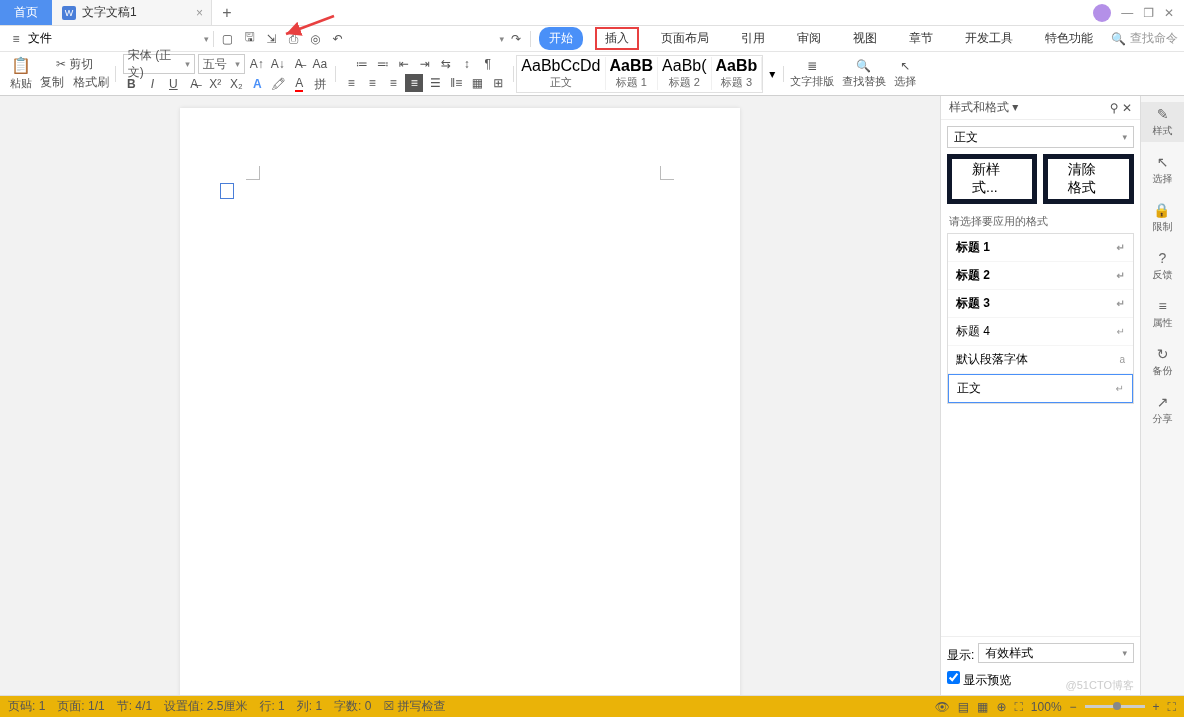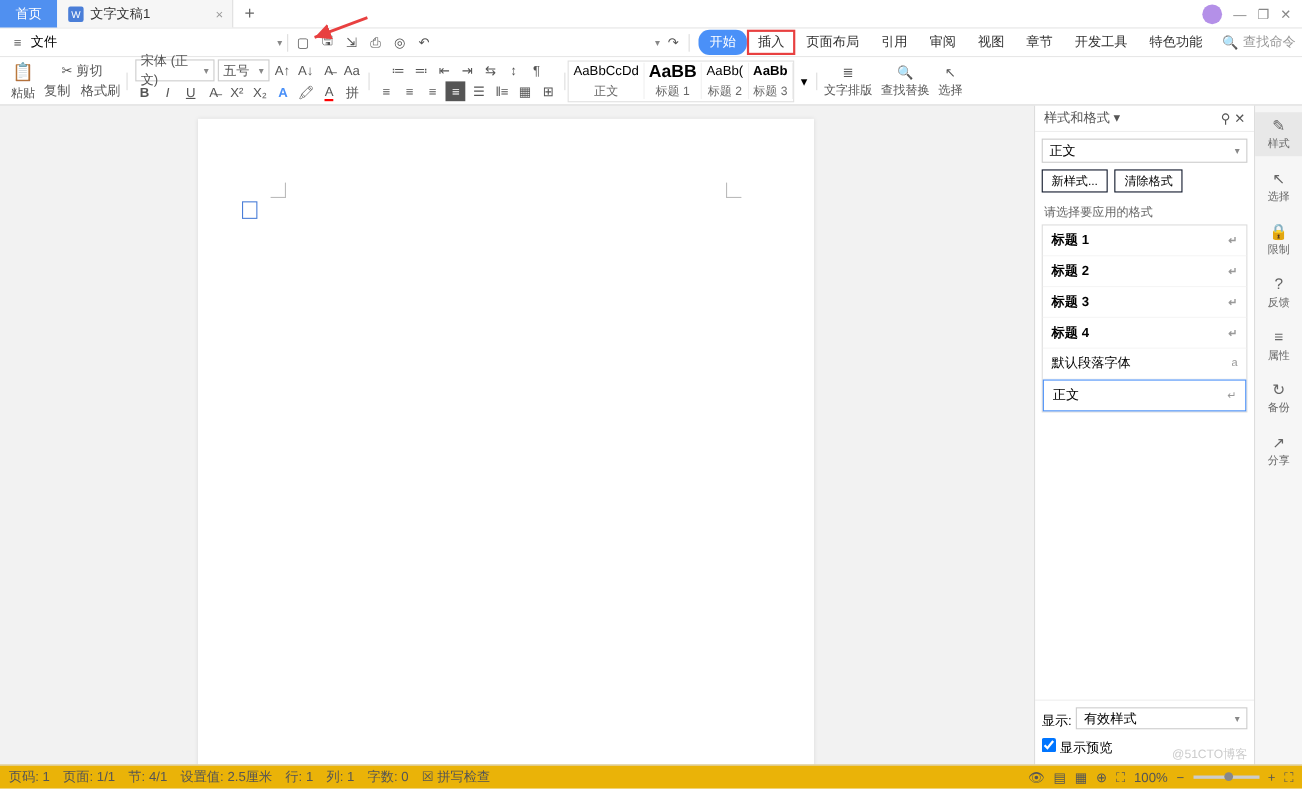--- a/index.html
+++ b/index.html
@@ -9,59 +9,59 @@
 .tab.home{background:#5090f0;color:#fff;padding:0 14px;}
 .tab.doc{background:#f6f6f6;border-right:1px solid #e0e0e0;min-width:160px;position:relative;}
 .tab.doc .x{position:absolute;right:8px;color:#999;}
 .doc-icn{width:14px;height:14px;background:#4a7ed8;color:#fff;font-size:9px;display:flex;align-items:center;justify-content:center;border-radius:2px;}
 .addtab{width:30px;display:flex;align-items:center;justify-content:center;color:#666;font-size:16px;}
 .winbtns{margin-left:auto;display:flex;align-items:center;gap:10px;padding:0 10px;color:#888;}
 .avatar{width:18px;height:18px;border-radius:50%;background:#b490e8;}
 .menubar{height:26px;background:#fff;display:flex;align-items:center;padding:0 6px;gap:2px;border-bottom:1px solid #e5e5e5;}
 .mb-icn{width:20px;height:20px;display:flex;align-items:center;justify-content:center;color:#555;cursor:pointer;}
 .sep{width:1px;height:16px;background:#ddd;margin:0 2px;}
-.mtabs{display:flex;align-items:center;margin-left:4px;gap:0;}
+.mtabs{display:flex;align-items:center;margin-left:4px;gap:12px;}
 .mtab{padding:3px 10px;color:#333;cursor:pointer;}
 .mtab.active{background:#4a90f8;color:#fff;border-radius:10px;}
 .mtab.highlighted{border:2px solid #e84040;padding:1px 8px;}
 .searchbox{display:flex;align-items:center;gap:4px;color:#999;margin-left:6px;}
 .mb-right{margin-left:auto;display:flex;align-items:center;gap:8px;color:#666;}
 .ribbon{height:44px;background:#fff;display:flex;align-items:center;padding:0 6px;border-bottom:1px solid #d0d0d0;}
 .rgrp{display:flex;flex-direction:column;align-items:center;padding:0 4px;gap:1px;color:#555;}
 .rgrp .lbl{font-size:11px;}
 .rrow{display:flex;align-items:center;gap:3px;}
 .rbtn{width:18px;height:18px;display:flex;align-items:center;justify-content:center;cursor:pointer;}
 .fontsel{border:1px solid #ccc;height:20px;padding:0 4px;display:flex;align-items:center;width:72px;}
 .sizesel{border:1px solid #ccc;height:20px;padding:0 4px;display:flex;align-items:center;width:47px;}
 .dd{color:#888;font-size:9px;margin-left:auto;}
 .stylebox{display:flex;align-items:center;border:1px solid #e0e0e0;height:38px;}
 .styleitm{padding:0 4px;text-align:center;border-right:1px solid #f0f0f0;cursor:pointer;}
-.styleitm .prev{font-size:12px;height:18px;}
+.styleitm .prev{font-size:16px;height:18px;}
 .styleitm .nm{font-size:11px;color:#666;}
 .content{position:absolute;top:96px;left:0;right:244px;bottom:22px;background:#f2f2f2;overflow:hidden;}
 .page{position:absolute;left:180px;top:12px;width:560px;height:790px;background:#fff;box-shadow:0 0 4px rgba(0,0,0,0.1);}
 .page .corner{position:absolute;width:14px;height:14px;border:1px solid #bbb;}
 .page .c-tl{top:58px;left:66px;border-right:none;border-bottom:none;transform:rotate(180deg)}
 .page .c-tr{top:58px;right:66px;border-left:none;border-bottom:none;transform:rotate(180deg)}
 .page .docicn{position:absolute;left:40px;top:75px;width:14px;height:16px;border:1px solid #4a7ed8;background:#fff;}
 .panel{position:absolute;top:96px;right:44px;width:200px;bottom:22px;background:#fff;border-left:1px solid #ddd;display:flex;flex-direction:column;}
 .panel-hd{height:24px;display:flex;align-items:center;padding:0 8px;border-bottom:1px solid #eee;color:#555;}
 .panel-hd .ttl{flex:1;}
 .panel-sel{margin:6px;border:1px solid #ccc;height:22px;display:flex;align-items:center;padding:0 6px;}
 .panel-btns{display:flex;gap:6px;padding:0 6px 6px;}
-.pbtn{border:1px solid #0f172a;padding:2px 8px;font-size:11px;cursor:pointer;}
+.pbtn{border:5px solid #0f172a;padding:2px 20px;font-size:14px;cursor:pointer;}
 .panel-lbl{padding:4px 8px;color:#666;font-size:11px;}
 .stylelist{border:1px solid #ddd;margin:0 6px;background:#fff;}
 .slitm{padding:5px 8px;display:flex;align-items:center;cursor:pointer;border-bottom:1px solid #f5f5f5;}
 .slitm .txt{flex:1;}
 .slitm .ret{color:#999;font-size:10px;}
 .sl-h1{font-size:19px;font-weight:bold;}
 .sl-h2{font-size:16px;font-weight:bold;}
 .sl-h3{font-size:15px;font-weight:bold;}
-.sl-h4{font-size:14px;font-weight:bold;}
+.sl-h4{font-size:14px;font-weight:normal;}
 .sl-sel{border:1px solid #4a90f8!important;}
 .panel-bot{margin-top:auto;padding:6px;border-top:1px solid #eee;}
 .showsel{border:1px solid #ccc;height:20px;display:flex;align-items:center;padding:0 6px;margin-bottom:4px;}
 .sidebar{position:absolute;top:96px;right:0;width:44px;bottom:22px;background:#f6f6f6;border-left:1px solid #ddd;display:flex;flex-direction:column;align-items:center;padding-top:6px;gap:8px;}
 .sbitm{display:flex;flex-direction:column;align-items:center;gap:2px;color:#666;cursor:pointer;width:100%;padding:4px 0;}
 .sbitm.active{background:#e8e8e8;}
 .sbitm .ic{font-size:14px;}
 .sbitm .tx{font-size:10px;}
 .statusbar{position:absolute;bottom:0;left:0;right:0;height:22px;background:#eab308;border-top:1px solid #ddd;display:flex;align-items:center;padding:0 8px;gap:12px;color:#555;font-size:11px;}
 .sb-right{margin-left:auto;display:flex;align-items:center;gap:8px;}

